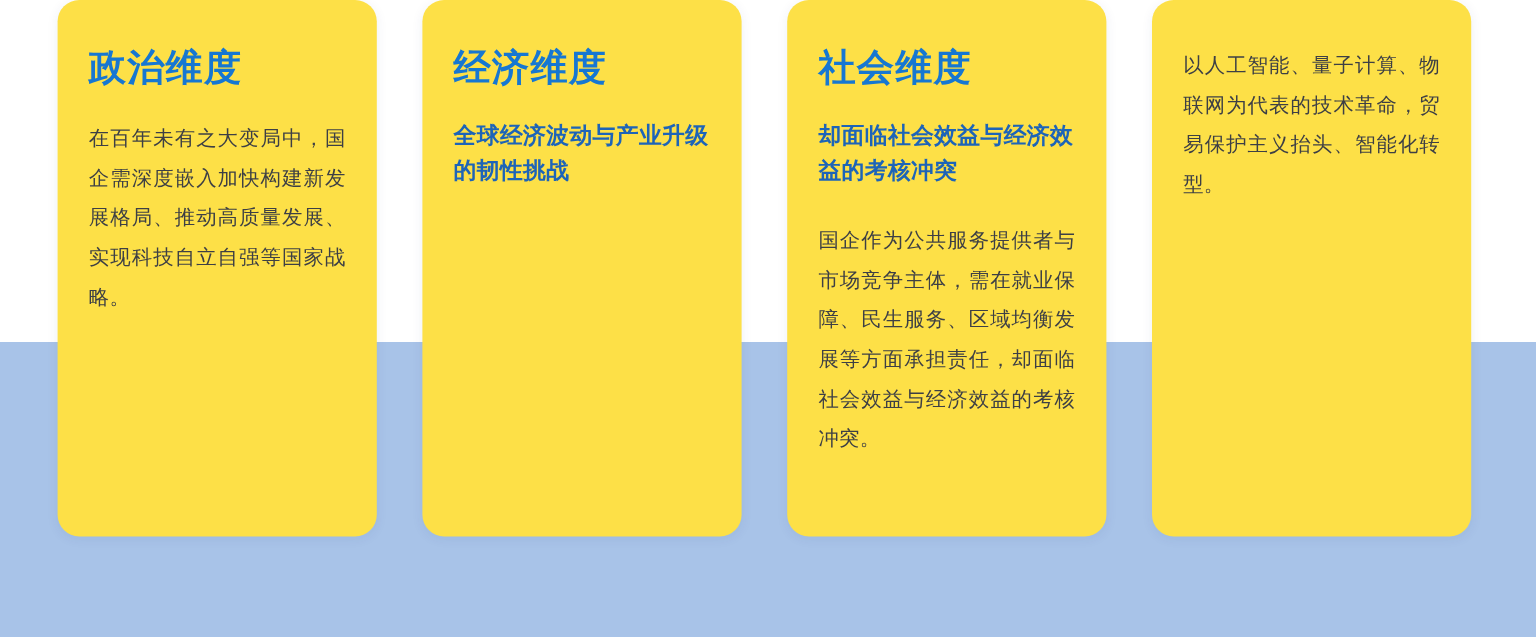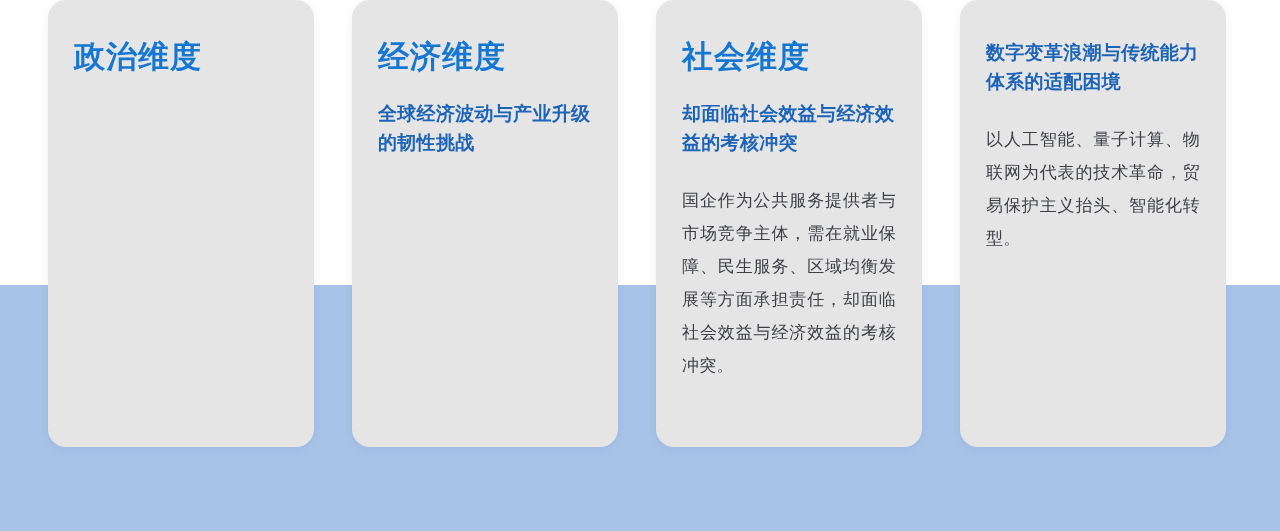--- a/index.html
+++ b/index.html
@@ -37,21 +37,21 @@
     display: flex;
     flex-direction: row;
     justify-content: flex-start;
     align-items: flex-start;
     padding-left: 48px;
     box-sizing: border-box;
   }
   .card {
     width: 266px;
     margin-right: 38px;
-    background: #e5e5e5;
+    background: #fde047;
     border-radius: 18px;
     box-shadow: 0 2px 10px rgba(20, 60, 120, 0.07);
     box-sizing: border-box;
     padding: 38px 26px 30px 26px;
     min-height: 447px;
   }
   .card-title {
     font-size: 31px;
     font-weight: bold;
     color: #1677d2;
@@ -81,32 +81,32 @@
 <body>
 
 <div id="stage">
 
   <div id="band"></div>
 
   <div id="cards">
 
     <div class="card">
       <div class="card-title">政治维度</div>
+      <div class="card-body">在百年未有之大变局中，国企需深度嵌入加快构建新发展格局、推动高质量发展、实现科技自立自强等国家战略。</div>
     </div>
 
     <div class="card">
       <div class="card-title">经济维度</div>
       <div class="card-subtitle">全球经济波动与产业升级的韧性挑战</div>
     </div>
 
     <div class="card">
       <div class="card-title">社会维度</div>
       <div class="card-subtitle">却面临社会效益与经济效益的考核冲突</div>
       <div class="card-body">国企作为公共服务提供者与市场竞争主体，需在就业保障、民生服务、区域均衡发展等方面承担责任，却面临社会效益与经济效益的考核冲突。</div>
     </div>
 
     <div class="card">
-      <div class="card-subtitle">数字变革浪潮与传统能力体系的适配困境</div>
       <div class="card-body">以人工智能、量子计算、物联网为代表的技术革命，贸易保护主义抬头、智能化转型。</div>
     </div>
 
   </div>
 </div>
 
 </body></html>

